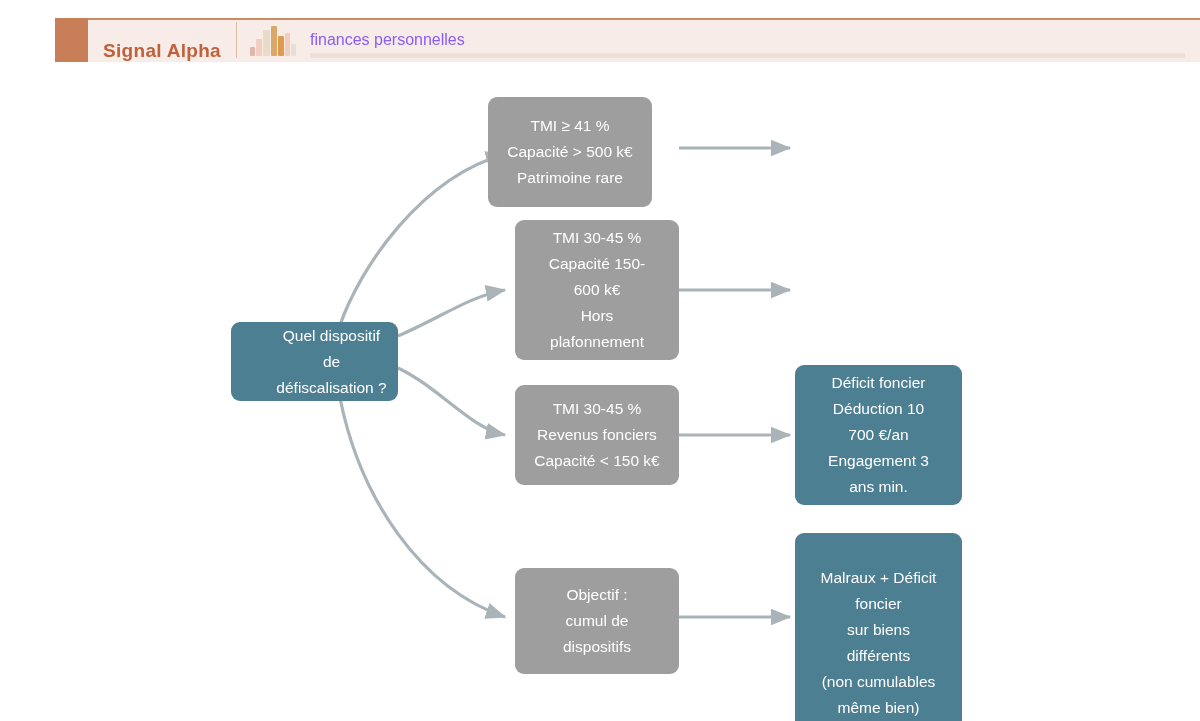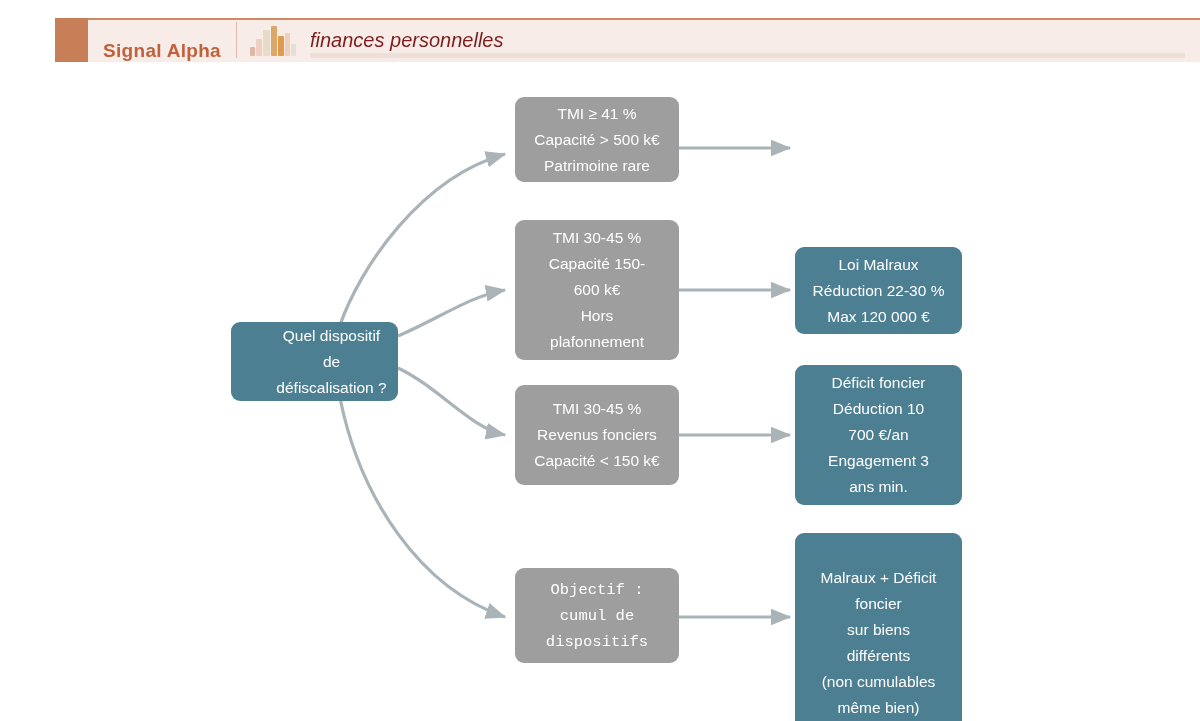--- a/index.html
+++ b/index.html
@@ -73,24 +73,23 @@
   }
   .header-sub {
     position: absolute;
     left: 310px;
     top: 18px;
     height: 44px;
     display: flex;
     align-items: center;
   }
   .header-sub span {
-    font-size: 20px;
-    color: #7f1d1d;
+    font-size: 16px;
+    color: #8b5cf6;
     white-space: nowrap;
-    font-style: italic;
   }
   .header-rule {
     position: absolute;
     left: 310px;
     top: 53px;
     width: 875px;
     height: 5px;
     background: #eee0d6;
   }
 
@@ -191,52 +190,47 @@
     <path d="M 679,367 L 790,367" fill="none" stroke="#a9b3b8" stroke-width="3.2" marker-end="url(#arrow)"></path>
     <path d="M 679,549 L 790,549" fill="none" stroke="#a9b3b8" stroke-width="3.2" marker-end="url(#arrow)"></path>
   </svg>
 
   <div class="node node-root" style="left:231px; top:254px; width:167px; height:79px;">
     <span class="txt">Quel dispositif
 de
 défiscalisation ?</span>
   </div>
 
-  <div class="node node-cond" style="left:515px; top:29px; width:164px; height:85px;">
+  <div class="node node-cond" style="left:488px; top:29px; width:164px; height:110px;">
     <span class="txt">TMI ≥ 41 %
 Capacité &gt; 500 k€
 Patrimoine rare</span>
   </div>
 
   <div class="node node-cond" style="left:515px; top:152px; width:164px; height:140px;">
     <span class="txt">TMI 30-45 %
 Capacité 150-
 600 k€
 Hors
 plafonnement</span>
   </div>
 
   <div class="node node-cond" style="left:515px; top:317px; width:164px; height:100px;">
     <span class="txt">TMI 30-45 %
 Revenus fonciers
 Capacité &lt; 150 k€</span>
   </div>
 
-  <div class="node node-cond" style="left:515px; top:500px; width:164px; height:95px;font-family:Liberation Mono, monospace;">
+  <div class="node node-cond" style="left:515px; top:500px; width:164px; height:106px;">
     <span class="txt">Objectif :
 cumul de
 dispositifs</span>
   </div>
 
 
-  <div class="node node-result" style="left:795px; top:179px; width:167px; height:87px;">
-    <span class="txt">Loi Malraux
-Réduction 22-30 %
-Max 120 000 €</span>
-  </div>
 
   <div class="node node-result" style="left:795px; top:297px; width:167px; height:140px;">
     <span class="txt">Déficit foncier
 Déduction 10
 700 €/an
 Engagement 3
 ans min.</span>
   </div>
 
   <div class="node node-result" style="left:795px; top:465px; width:167px; height:219px;justify-content:flex-end;">

